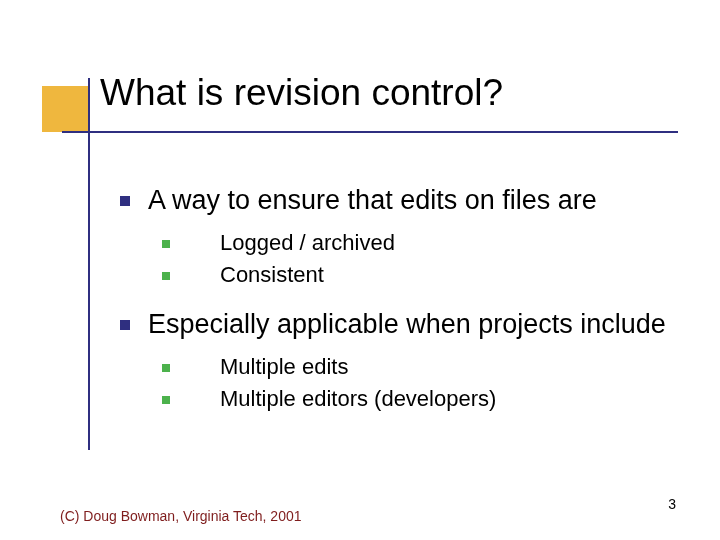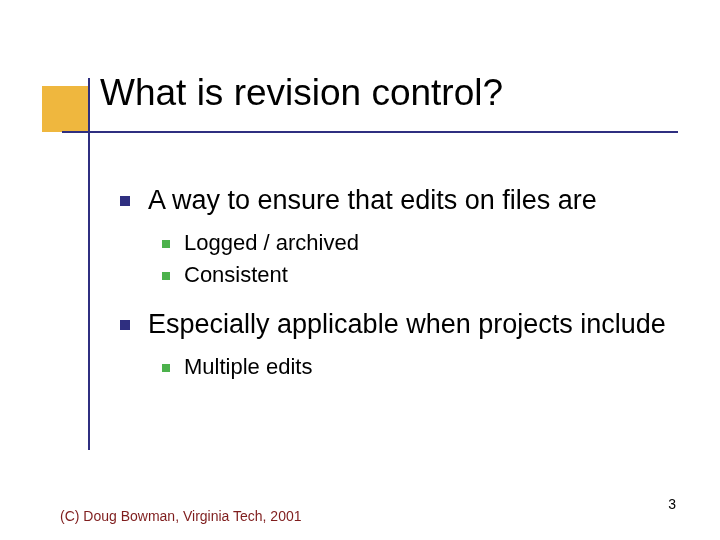--- a/index.html
+++ b/index.html
@@ -61,20 +61,21 @@
     line-height: 1.25;
   }
   .l2group {
     margin: 2px 0 20px 42px;
   }
   .l2 {
     font-size: 22px;
     margin-bottom: 6px;
     display: flex;
     align-items: flex-start;
+    gap: 36px;
   }
   .sq {
     display: inline-block;
     flex: 0 0 auto;
   }
   .sq.big {
     width: 10px;
     height: 10px;
     background: #2f2f80;
     margin-top: 12px;
@@ -130,18 +131,22 @@
 
   <div class="l1">
     <span class="sq big"></span>
     <span class="txt">Especially applicable when projects include</span>
   </div>
   <div class="l2group">
     <div class="l2">
       <span class="sq small"></span>
       <span>Multiple edits</span>
     </div>
+    <div class="l2">
+      <span class="sq small"></span>
+      <span>Multiple editors (developers)</span>
+    </div>
   </div>
 
 </div>
 
 <div class="footer-left">(C) Doug Bowman, Virginia Tech, 2001</div>
 <div class="footer-right">3</div>
 
 </body></html>

